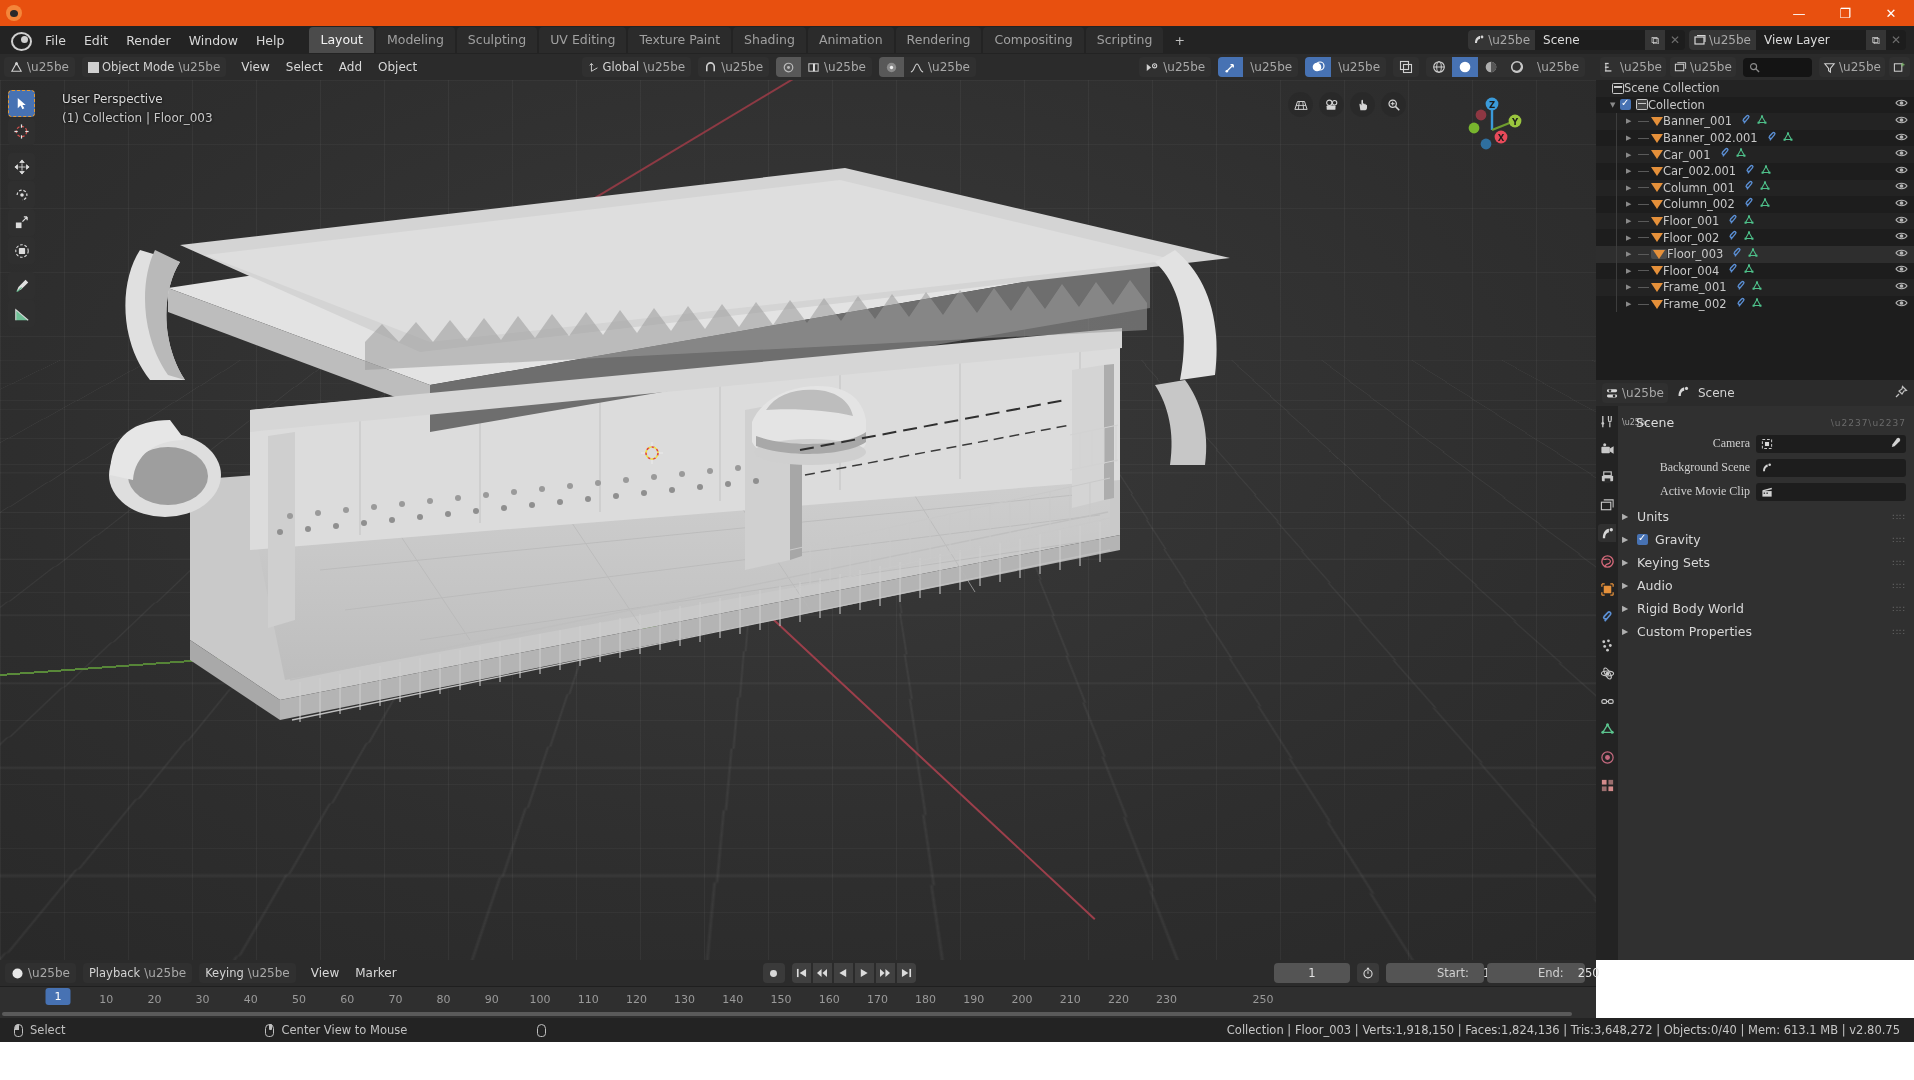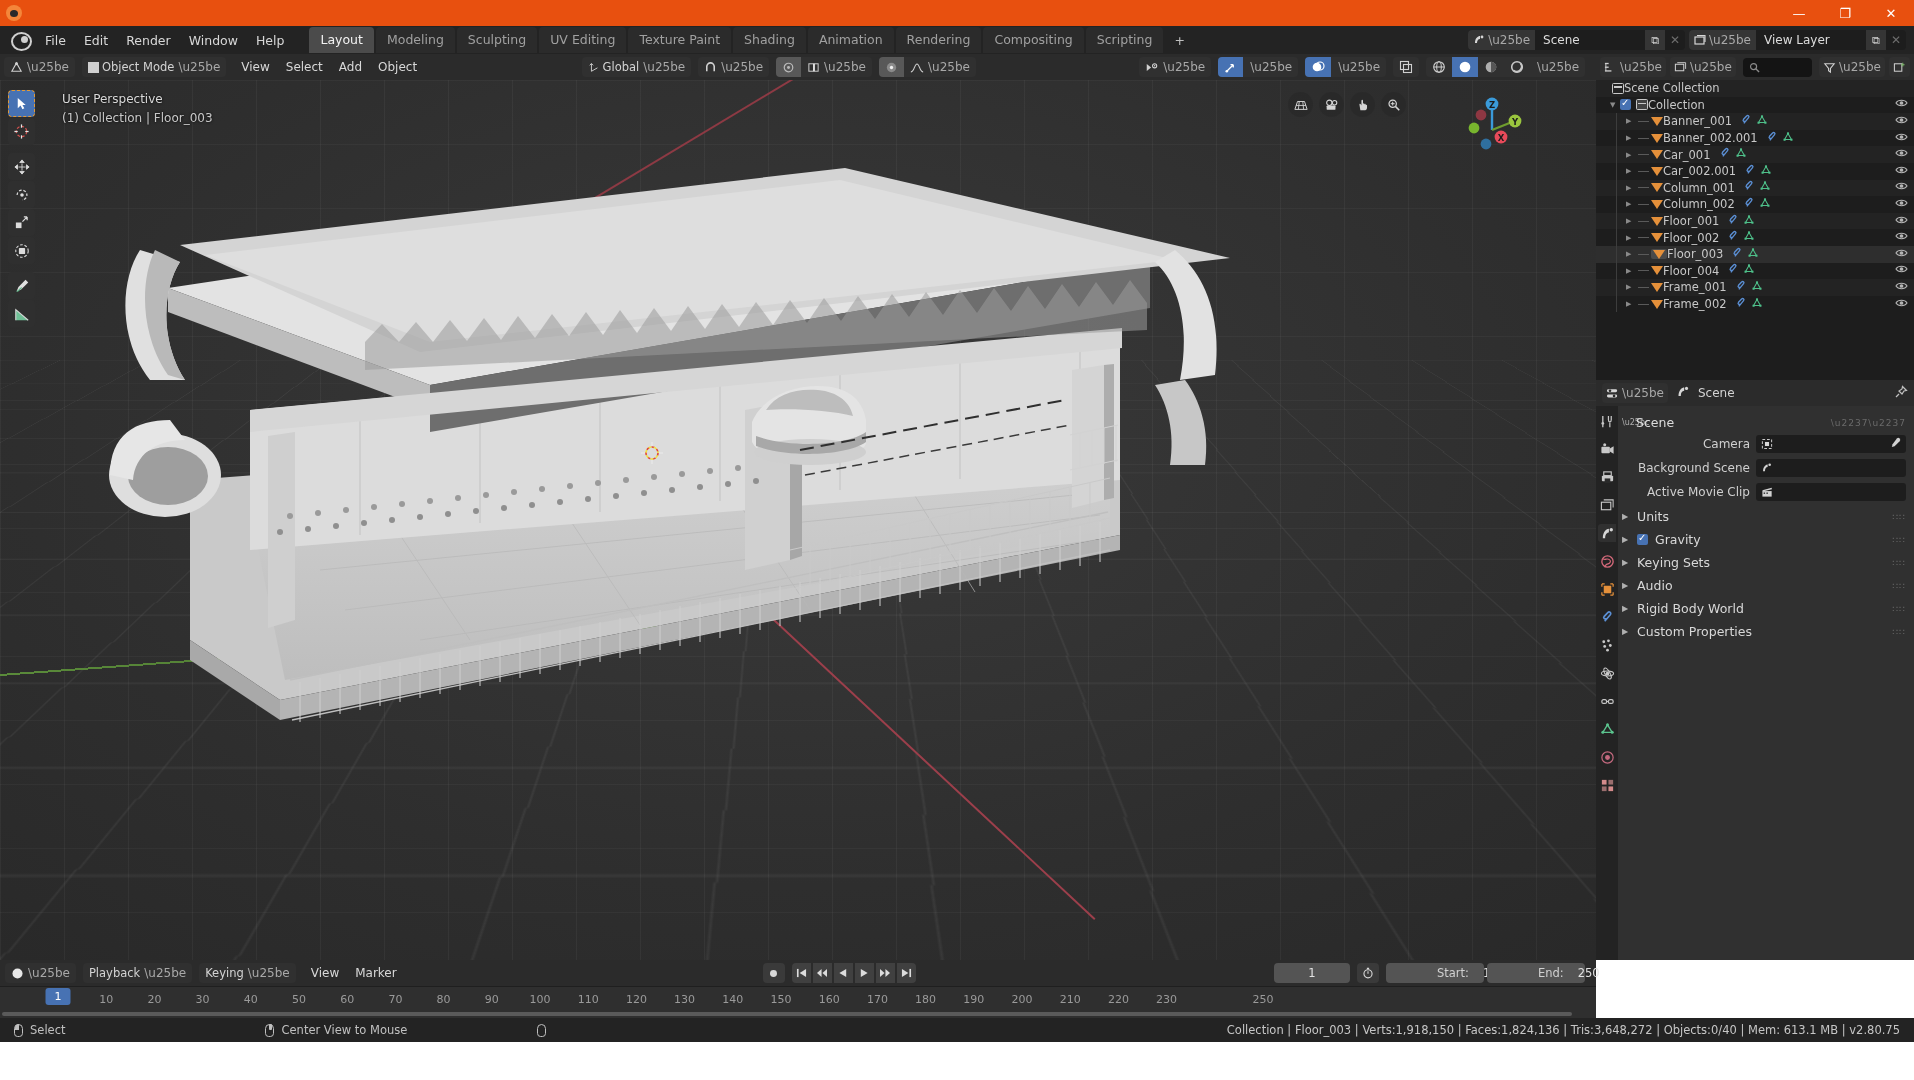--- a/index.html
+++ b/index.html
@@ -294,21 +294,21 @@
   #prop-body {
     position: absolute; left: 22px; top: 26px; right: 0; bottom: 0; padding: 6px 8px 0 4px;
     font-size: 12px; color: #d0d0d0;
   }
   .panel-head {
     display: flex; align-items: center; gap: 6px; height: 21px; color: #dcdcdc;
     font-size: 12.5px; position: relative;
   }
   .panel-head .dots { margin-left: auto; color: #6a6a6a; font-size: 9px; letter-spacing: 1px; }
   .prop-row {
-    display: flex; align-items: center; height: 21px; margin-bottom: 3px; gap: 6px;
+    display: flex; align-items: center; height: 21px; margin-bottom: 3px; gap: 6px; font-family: Liberation Serif, serif;
   }
   .prop-row .plabel {
     width: 128px; text-align: right; color: #cfcfcf; font-size: 12px; flex: 0 0 auto;
   }
   .prop-field {
     flex: 1; height: 18px; background: #1d1d1d; border-radius: 3px;
     display: flex; align-items: center; padding: 0 5px; gap: 5px; position: relative;
   }
   .prop-field .eyedrop { position: absolute; right: 5px; color: #cfcfcf; font-size: 10px; }
   .acc-row {

